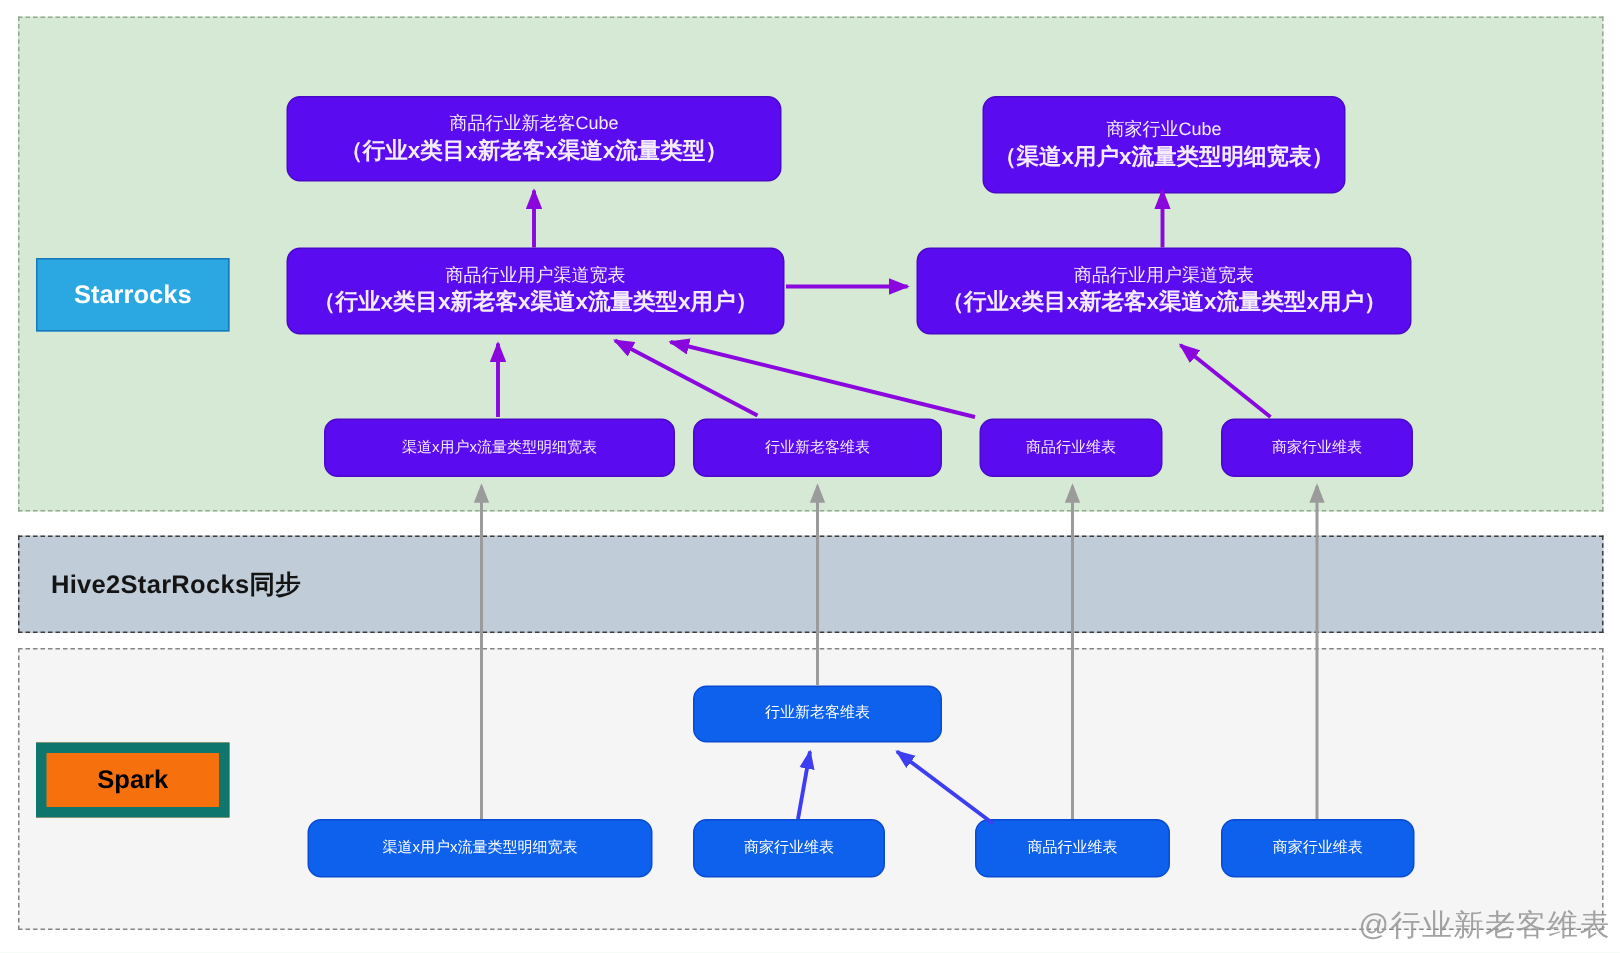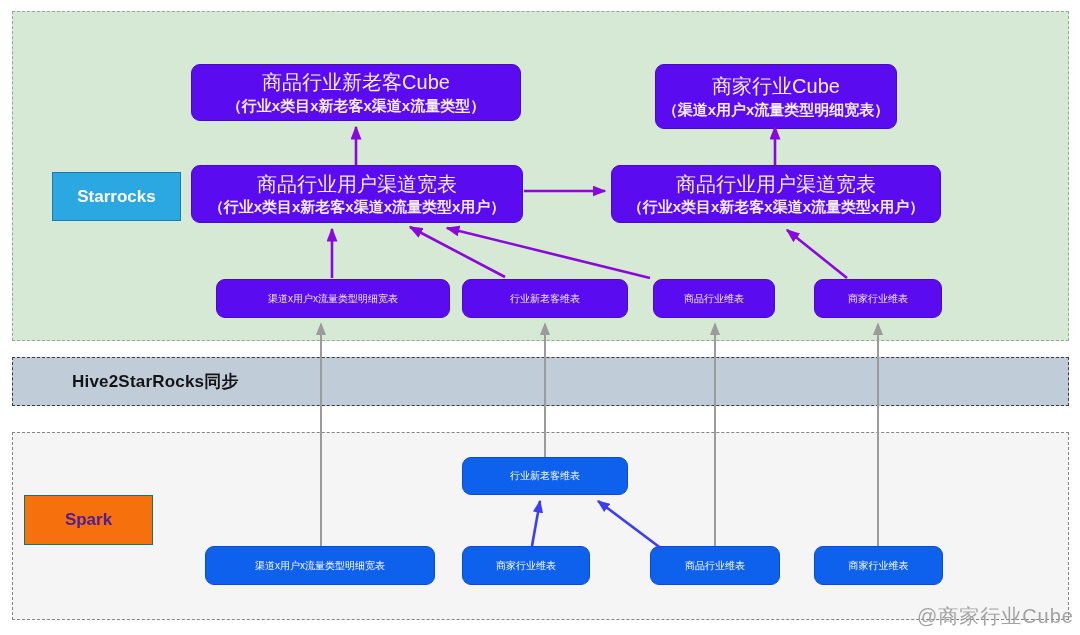--- a/index.html
+++ b/index.html
@@ -7,24 +7,24 @@
     position:relative;width:1080px;height:635px;overflow:hidden;background:#ffffff;
     font-family:"Liberation Sans","DejaVu Sans",sans-serif;
   }
   .sec{position:absolute;box-sizing:border-box;}
   .sec-green{
     left:12px;top:11px;width:1057px;height:330px;
     background:var(--green-bg,#d6e9d4);
     border:1px dashed #94a894;
   }
   .sec-band{
-    left:12px;top:357px;width:1057px;height:49px;
+    left:12px;top:357px;width:1057px;height:65px;
     background:var(--band-bg,#c0cdd9);
     border:1px dashed #3c3c3c;
-    display:flex;align-items:center;padding-left:38px;
+    display:flex;align-items:center;
   }
   .band-label{
     margin-left:21px;font-size:17px;font-weight:bold;color:#141414;letter-spacing:.2px;
   }
   .sec-bottom{
     left:12px;top:432px;width:1057px;height:188px;
     background:var(--bottom-bg,#f5f5f6);
     border:1px dashed #858585;
   }
   .node{
@@ -35,35 +35,35 @@
   .purple{
     background:var(--purple-box,#5a0bf0);
     border:1px solid var(--purple-box-border,#4a09c8);
     color:#f4ebfe;
   }
   .blue{
     background:var(--blue-box,#0d61ec);
     border:1px solid var(--blue-box-border,#0a4bd0);
     color:#ffffff;
   }
-  .node .t{font-size:20px;font-weight:500;}
+  .node .t{font-size:12px;font-weight:500;}
   .node .s{font-size:15px;font-weight:700;}
   .node.one .t{font-size:10px;}
   .tag{
     position:absolute;box-sizing:border-box;z-index:4;
     display:flex;align-items:center;justify-content:center;
     font-size:17px;font-weight:bold;
   }
   .tag-starrocks{
     background:var(--starrocks-fill,#2ba7e2);
-    border:1px solid #1879b8;color:#ffffff;margin-left:28px;
+    border:1px solid #1879b8;color:#ffffff;
   }
   .tag-spark{
     background:var(--spark-fill,#f7700e);
-    border:1px solid #0f766e;color:#4c1d95;
+    border:7px solid #0f766e;color:#000000;
   }
   .overlay{position:absolute;left:0;top:0;width:1080px;height:635px;z-index:6;pointer-events:none;}
   .watermark{
     position:absolute;right:6px;top:603px;z-index:10;
     font-size:20px;color:#9a9a9a;letter-spacing:1px;opacity:.9;
   }
 </style>
 </head>
 <body>
 
@@ -146,14 +146,14 @@
 
     <line x1="321" y1="546" x2="321" y2="324" stroke-width="2" marker-end="url(#ah-gray)" stroke="#9b9b9b"></line>
     <line x1="545" y1="457" x2="545" y2="324" stroke-width="2" marker-end="url(#ah-gray)" stroke="#9b9b9b"></line>
     <line x1="715" y1="546" x2="715" y2="324" stroke-width="2" marker-end="url(#ah-gray)" stroke="#9b9b9b"></line>
     <line x1="878" y1="546" x2="878" y2="324" stroke-width="2" marker-end="url(#ah-gray)" stroke="#9b9b9b"></line>
 
     <line x1="532" y1="546" x2="540" y2="501" stroke-width="2.6" marker-end="url(#ah-blue)" stroke="#3d3df2"></line>
     <line x1="662" y1="549" x2="598" y2="501" stroke-width="2.6" marker-end="url(#ah-blue)" stroke="#3d3df2"></line>
   </svg>
 
-  <div class="watermark">@商家行业Cube</div>
+  <div class="watermark">@行业新老客维表</div>
 </div>
 
 </body></html>

